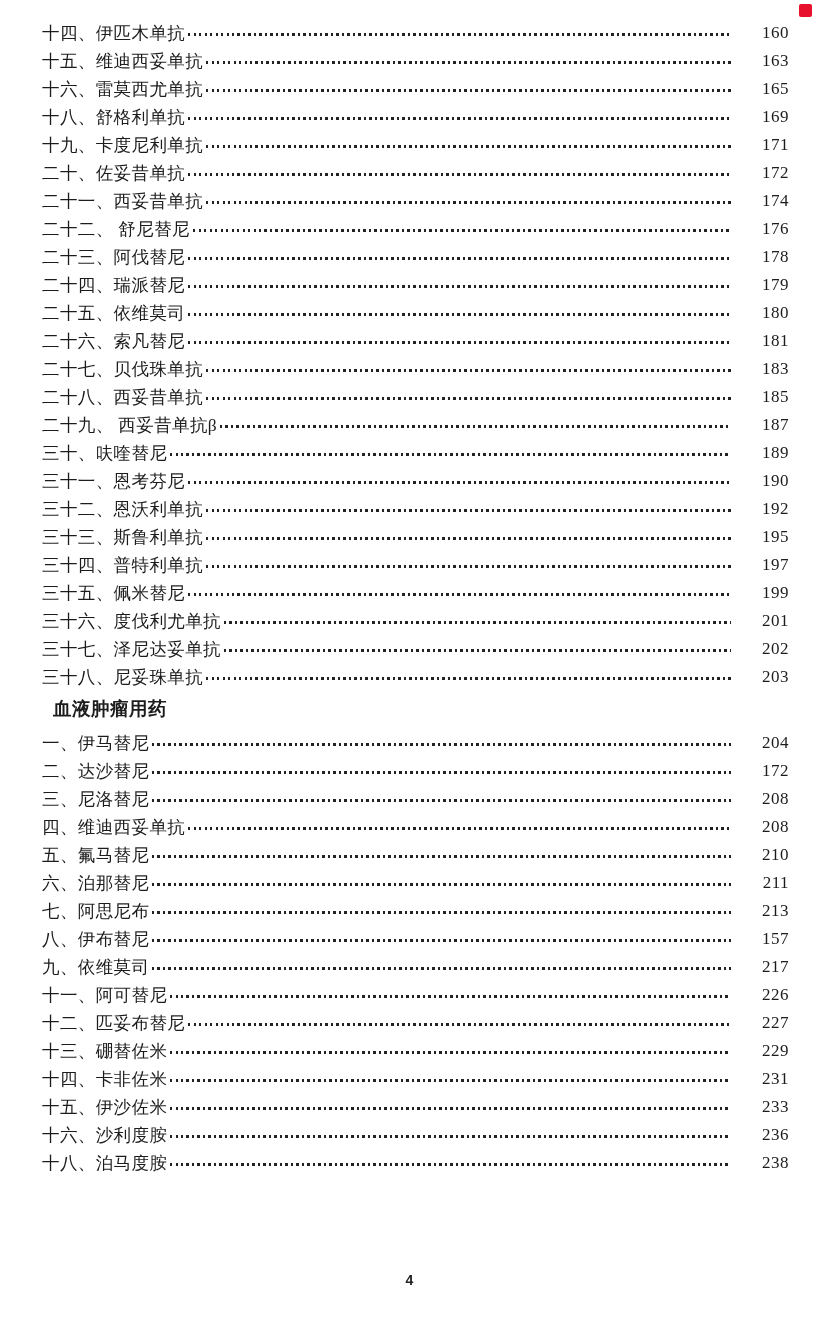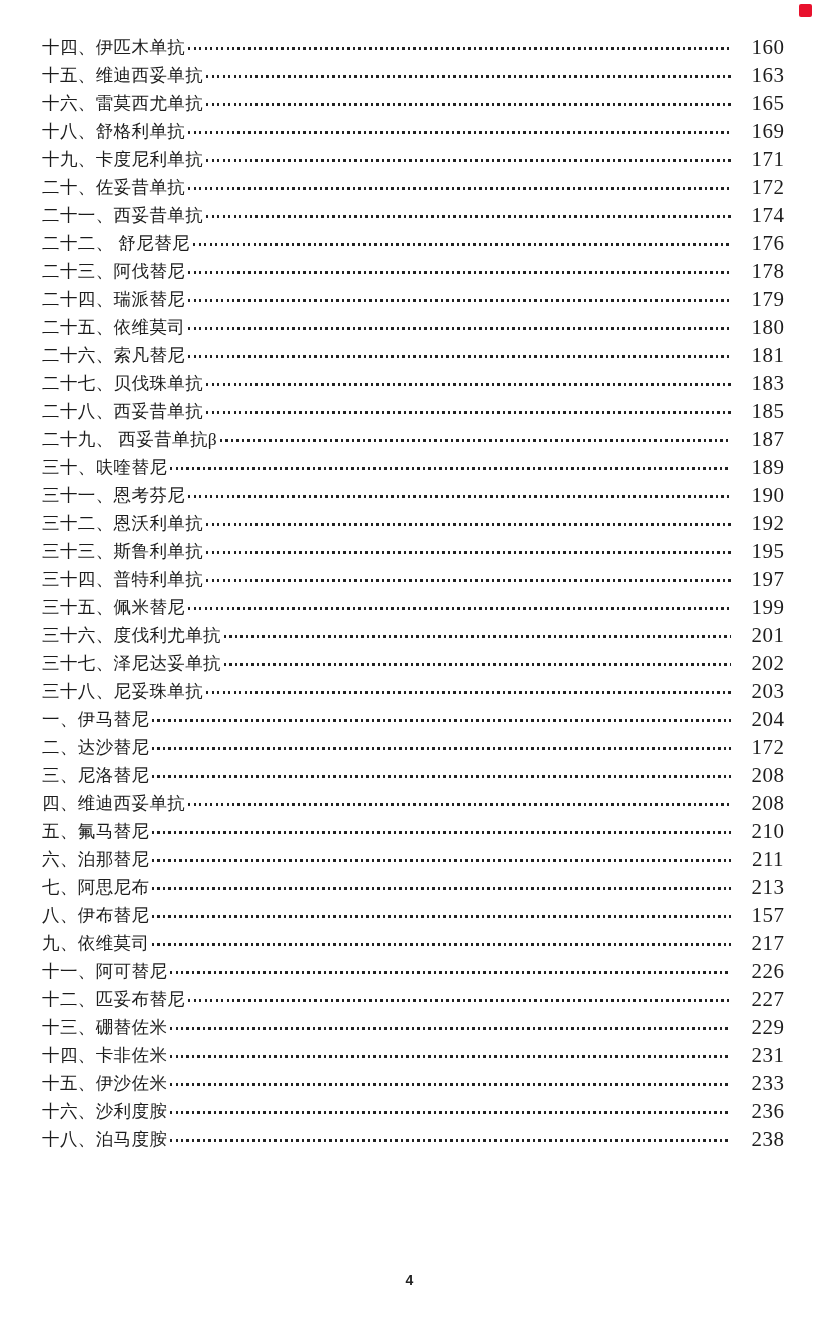--- a/index.html
+++ b/index.html
@@ -1,25 +1,25 @@
 <!DOCTYPE html>
 <html><head>
 <meta charset="utf-8">
 <style>
   html,body{margin:0;padding:0;}
   body{
     width:819px;height:1324px;background:#ffffff;position:relative;overflow:hidden;
     font-family:"Liberation Serif","DejaVu Serif",serif;color:#1c1c1c;
   }
-  .page{padding:33px 30px 0 42px;}
+  .page{padding:19px 30px 0 42px;}
   .toc-row{display:flex;align-items:center;height:28px;font-size:17.5px;line-height:28px;}
   .toc-label{white-space:nowrap;letter-spacing:.4px;}
   .leader{flex:1;height:2.3px;margin:3px 16px 0 3px;
     background:repeating-linear-gradient(to right,#222 0 2.3px,transparent 2.3px 5.5px);}
-  .toc-page{width:42px;text-align:center;font-size:21px;letter-spacing:.5px;}
+  .toc-page{width:42px;text-align:right;font-size:17px;letter-spacing:.5px;}
   .section-header{font-size:18.5px;font-weight:700;margin:4px 0 6px 11px;height:28px;line-height:28px;letter-spacing:.5px;}
   .footer{position:absolute;left:0;right:0;top:1270px;height:20px;line-height:20px;text-align:center;
     font-family:"Liberation Sans","DejaVu Sans",sans-serif;font-weight:700;font-size:14px;color:#222;}
   .corner-marker{position:absolute;top:4px;right:7px;width:13px;height:13px;border-radius:2px;}
 </style>
 </head>
 <body>
 
 <div class="page">
 
@@ -164,20 +164,21 @@
         <span class="toc-page">202</span>
       </div>
 
       <div class="toc-row">
         <span class="toc-label">三十八、尼妥珠单抗</span>
         <span class="leader"></span>
         <span class="toc-page">203</span>
       </div>
     </div>
 
+  <div class="section-header">血液肿瘤用药</div>
 
   <div>
 
       <div class="toc-row">
         <span class="toc-label">一、伊马替尼</span>
         <span class="leader"></span>
         <span class="toc-page">204</span>
       </div>
 
       <div class="toc-row">

